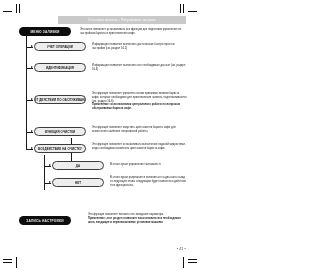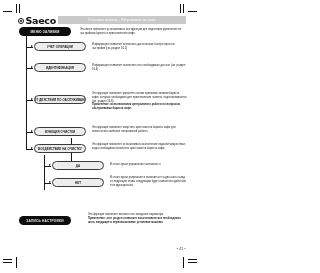--- a/index.html
+++ b/index.html
@@ -116,23 +116,20 @@
     <div class="h" style="left:0; top:6px; width:9px;"></div>
     <div class="h" style="left:0; top:9px; width:9px;"></div>
     <div class="v" style="left:13px; top:4px; height:11px;"></div>
   </div>
   <div class="crop crop-br">
     <div class="h" style="right:0; top:6px; width:9px;"></div>
     <div class="h" style="right:0; top:9px; width:9px;"></div>
     <div class="v" style="right:13px; top:4px; height:11px;"></div>
   </div>
 
-  <div class="logo">
-    <span class="mark"></span><span>Saeco</span>
-  </div>
 
   <div class="header-bar">
     <span>Установка машины - Регулировки настроек</span>
   </div>
 
   <div class="chart">
 
     <div class="ln-v" style="left:26px; top:36px; height:113px;"></div>
 
     <div class="ln-h" style="left:26px; top:46.5px; width:7px;"></div>

